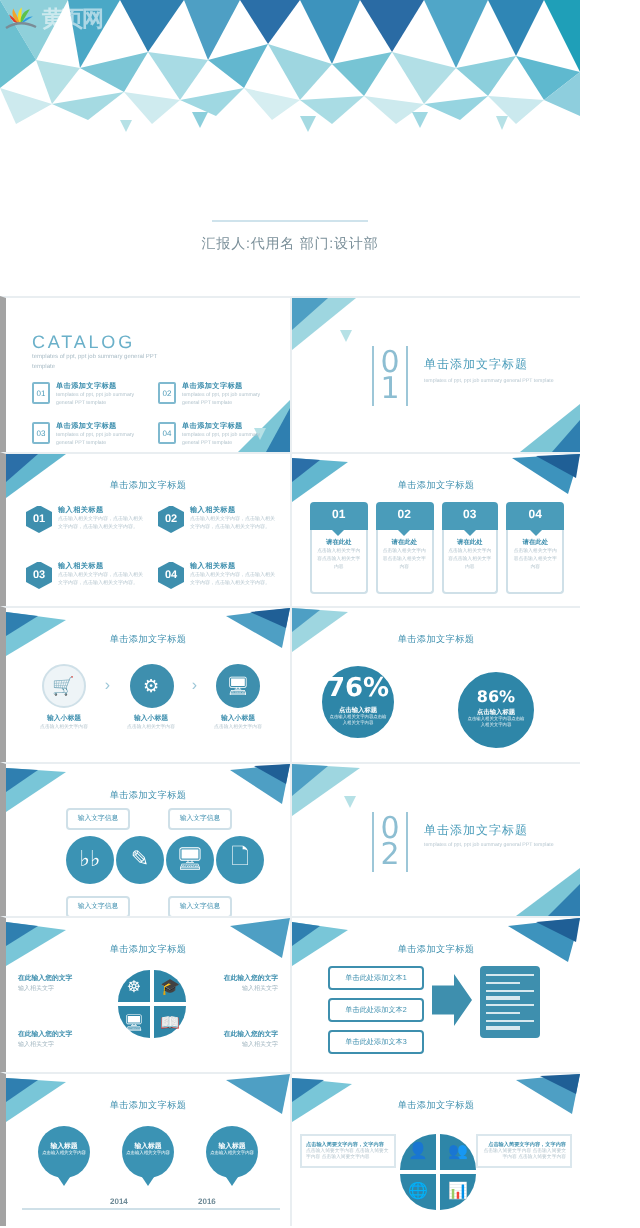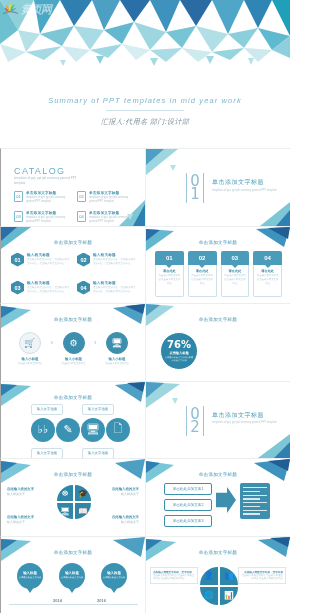--- a/index.html
+++ b/index.html
@@ -5,21 +5,21 @@
   * { box-sizing: border-box; margin: 0; padding: 0; }
   html, body {
     width: 290px; height: 614px;
     background: #ffffff;
     font-family: "Liberation Sans", sans-serif;
     overflow: hidden;
   }
   .page { position: relative; width: 290px; height: 614px; background: #fff; }
 
   
-  .cover { position: relative; width: 290px; height: 148px; background: #fff; overflow: hidden; font-style: italic; }
+  .cover { position: relative; width: 290px; height: 148px; background: #fff; overflow: hidden; }
   .poly-band { position: absolute; left: 0; top: 0; width: 290px; height: 72px; overflow: hidden; }
   .poly-band svg { display: block; }
 
   .watermark {
     position: absolute; left: 2px; top: 1px; width: 72px; height: 16px;
     display: flex; align-items: center; gap: 2px; z-index: 5;
   }
   .wm-logo { width: 17px; height: 15px; position: relative; }
   .wm-text { font-size: 11px; font-weight: bold; color: #ffffff; opacity: .55; letter-spacing: -1px; }
 
@@ -36,21 +36,21 @@
   .cover-rule { position: absolute; top: 110px; left: 106px; width: 78px; height: 1px; background: #cfe3ec; }
   .cover-byline {
     position: absolute; top: 117px; left: 0; width: 290px; text-align: center;
     font-size: 7px; color: #7a8f99; letter-spacing: .4px;
   }
 
   
   .grid { position: absolute; top: 148px; left: 0; width: 290px; display: flex; flex-wrap: wrap; }
   .slide {
     position: relative; width: 145px; height: 77.5px; background: #fff;
-    border-top: 1px solid #e9eef1; border-left: 1px solid #a3a3a3; overflow: hidden;
+    border-top: 1px solid #e9eef1; border-left: 3px solid #a3a3a3; overflow: hidden;
   }
   .slide:nth-child(2n) { border-left: 1px solid #e9eef1; }
 
   .corner-tl { position: absolute; left: 0; top: 0; width: 46px; height: 26px; }
   .corner-br { position: absolute; right: 0; bottom: 0; width: 46px; height: 26px; }
   .corner-tr { position: absolute; right: 0; top: 0; width: 46px; height: 26px; }
 
   .s-title { position: absolute; top: 13px; left: 0; width: 100%; text-align: center;
              font-size: 4.6px; color: #3e8fae; letter-spacing: .2px; }
 
@@ -211,21 +211,20 @@
           <path d="M8.5 10 A6 6 0 0 1 4.6 2.2 L8.5 10Z" fill="#f2a32b"></path>
           <path d="M8.5 10 A6 6 0 0 1 8.9 1.6 L8.5 10Z" fill="#f4e02b"></path>
           <path d="M8.5 10 A6 6 0 0 1 12.9 2.6 L8.5 10Z" fill="#5cc24a"></path>
           <path d="M8.5 10 A6 6 0 0 1 14.4 6.3 L8.5 10Z" fill="#2f9be0"></path>
           <path d="M1 12 Q8 7.5 16 11.5" stroke="#7a8c96" stroke-width="1.2" fill="none"></path>
         </svg>
       </span>
       <span class="wm-text">黄页网</span>
     </div>
 
-    <div class="cover-sub">Summary of PPT templates in mid year work</div>
     <div class="cover-rule"></div>
     <div class="cover-byline">汇报人:代用名    部门:设计部</div>
   </div>
 
   <div class="grid">
 
     <div class="slide">
       <svg class="corner-br" viewBox="0 0 46 26">
         <polygon points="46,0 20,26 46,26" fill="#7cc6d6"></polygon>
           <polygon points="46,4 34,26 46,26" fill="#2f7fb0"></polygon>
@@ -400,21 +399,26 @@
       </div>
     </div>
 
     <div class="slide">
       <svg class="corner-tl" viewBox="0 0 46 26">
         <polygon points="0,0 28,2 0,22" fill="#9ed6e0"></polygon>
           <polygon points="0,0 14,1 0,12" fill="#4e9fc4"></polygon>
       </svg>
       <div class="s-title">单击添加文字标题</div>
       <div class="bub" style="left:14px;top:28px;width:38px;height:38px">
-        <span class="p" style="font-size:10px">76%</span>
+        <span class="p" style="font-size:13px">76%</span>
+        <span class="l">点击输入标题</span>
+        <span class="d">点击输入相关文字内容点击输入相关文字内容</span>
+      </div>
+      <div class="bub" style="left:82px;top:31px;width:40px;height:40px">
+        <span class="p" style="font-size:8px">86%</span>
         <span class="l">点击输入标题</span>
         <span class="d">点击输入相关文字内容点击输入相关文字内容</span>
       </div>
     </div>
 
     <div class="slide">
       <svg class="corner-tl" viewBox="0 0 46 26">
         <polygon points="0,2 30,4 0,24" fill="#79c6d8"></polygon>
           <polygon points="0,2 16,3 0,14" fill="#2f7fb0"></polygon>
       </svg>

